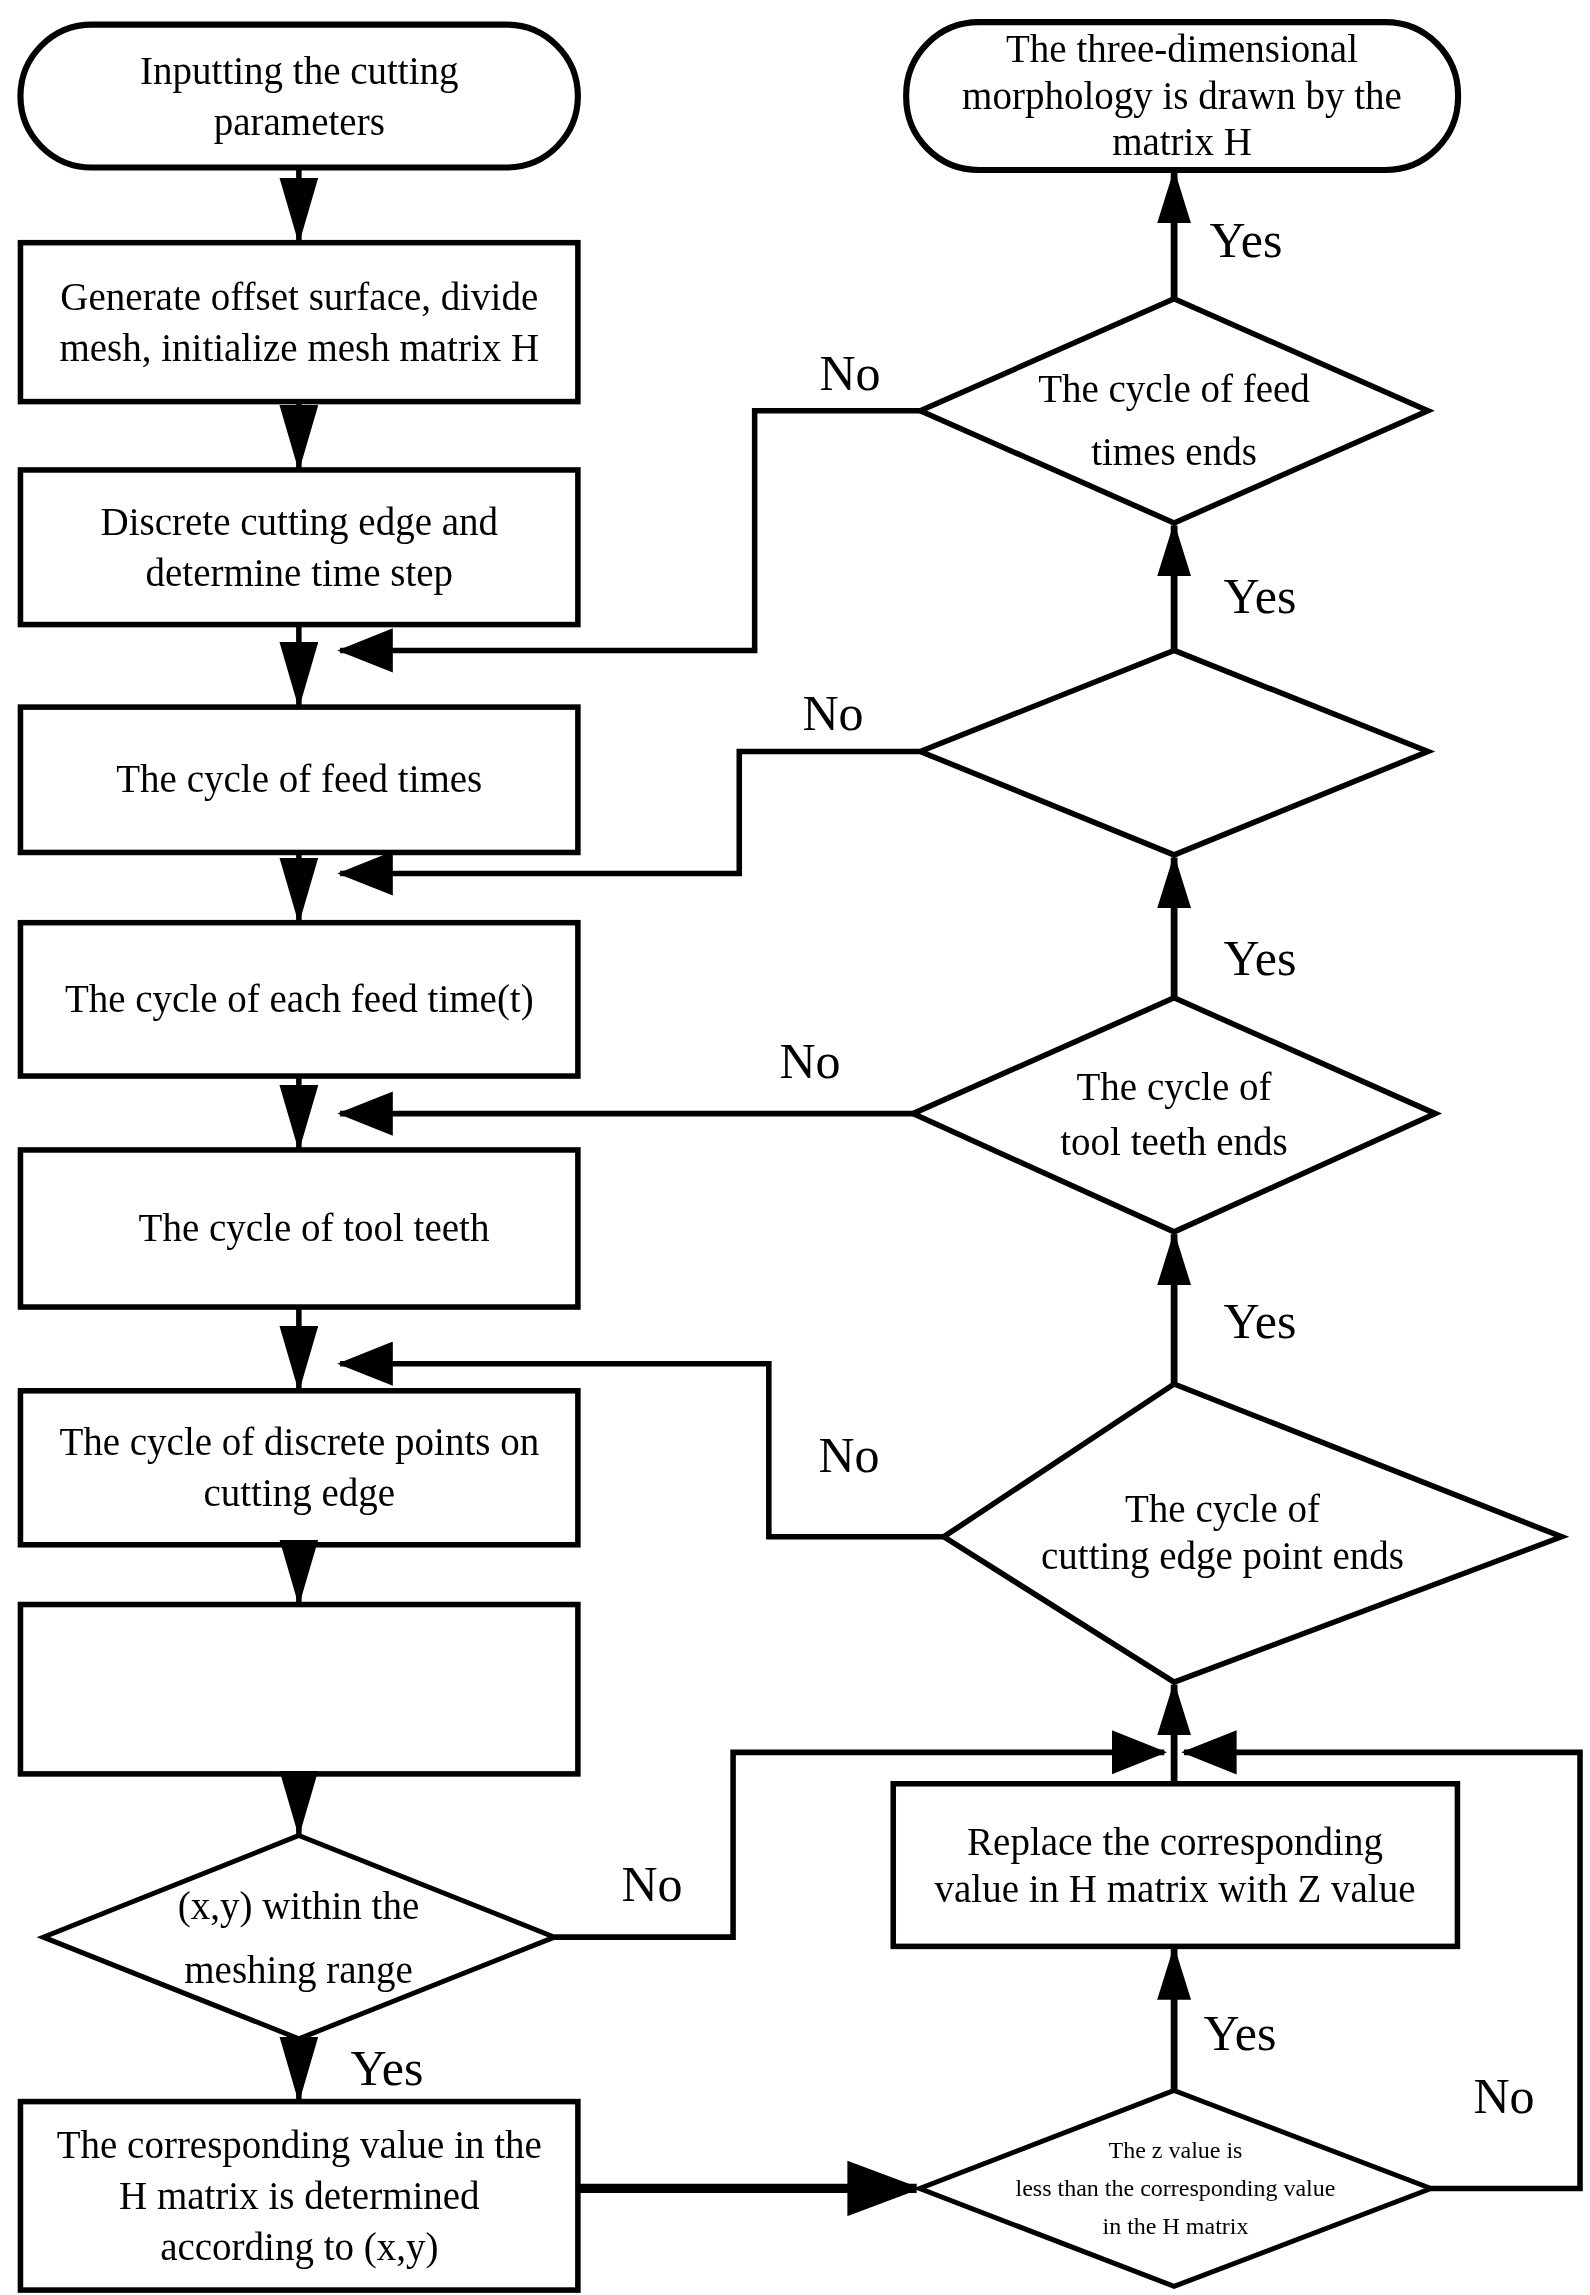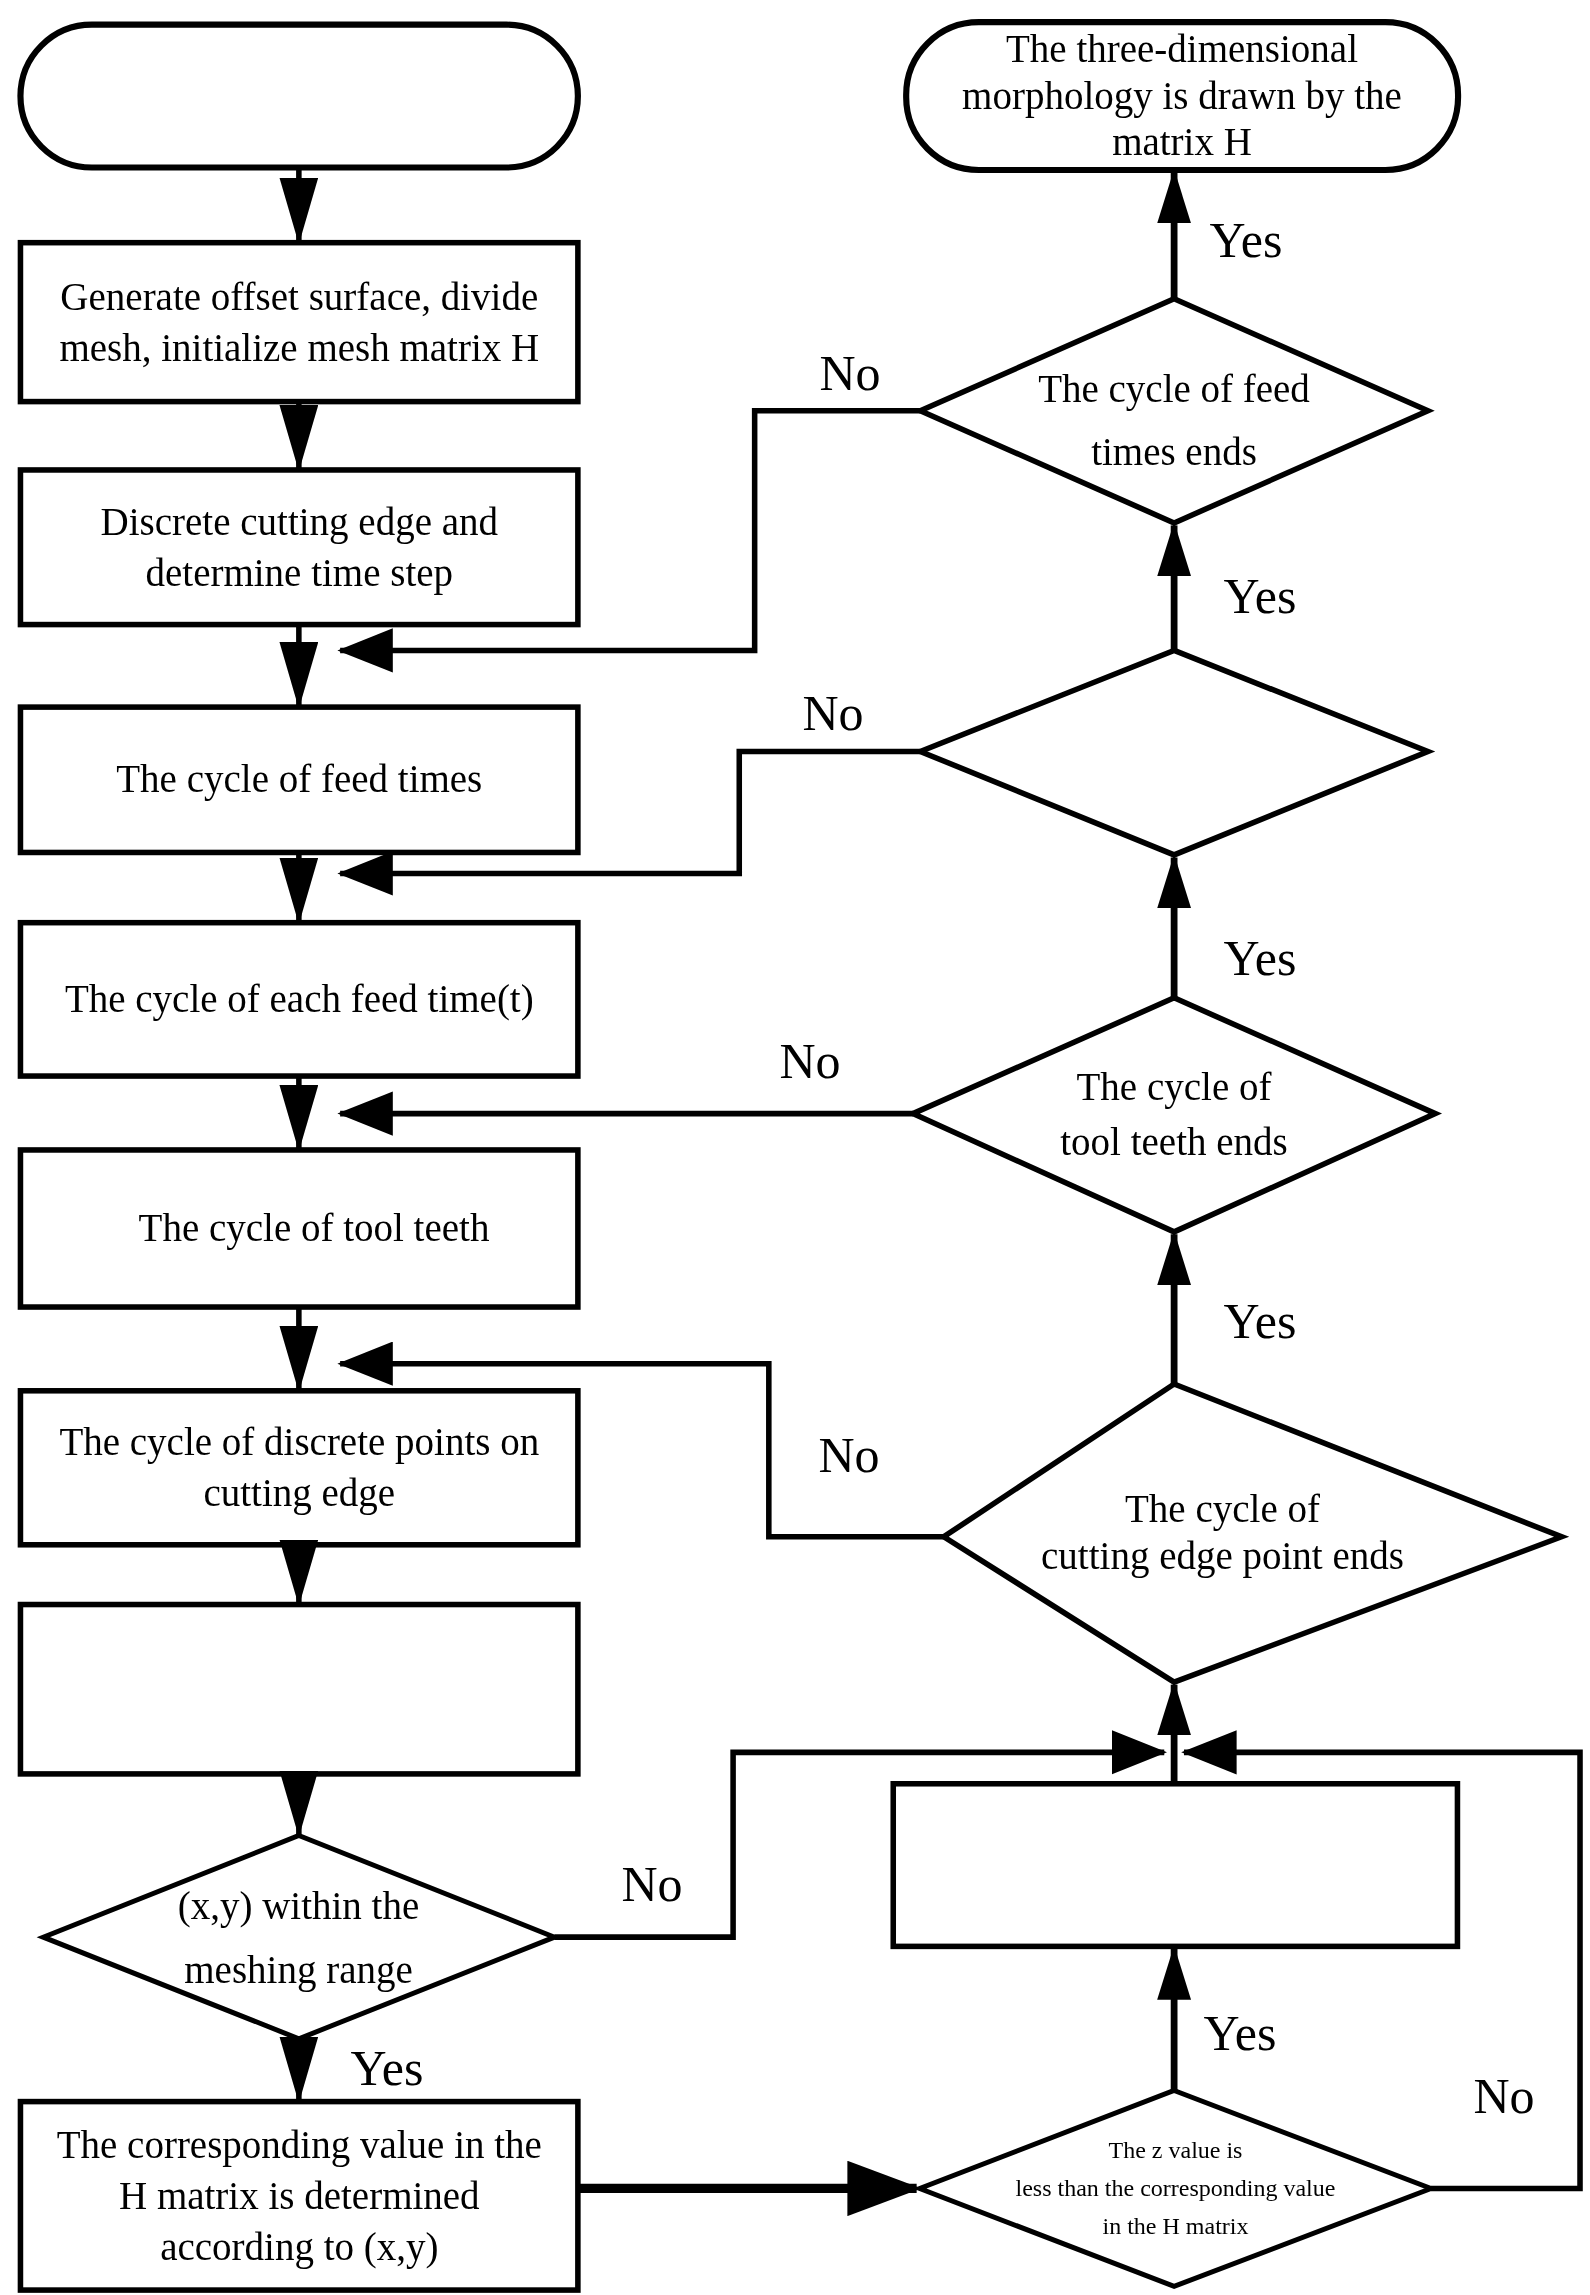--- a/index.html
+++ b/index.html
@@ -101,20 +101,22 @@
       <path d="M1494,667 L1225,667 L1225,1056 L552,1056" stroke-width="9" marker-end="url(#ah-merge)"></path>
       <path d="M1494,1220 L1200,1220 L1200,1418 L552,1418" stroke-width="9" marker-end="url(#ah-merge)"></path>
       <path d="M1482,1808 L552,1808" stroke-width="9" marker-end="url(#ah-merge)"></path>
       <path d="M1532,2495 L1248,2495 L1248,2214 L552,2214" stroke-width="9" marker-end="url(#ah-merge)"></path>
 
       <path d="M900,3145 L1190,3145 L1190,2845 L1890,2845" stroke-width="9" marker-end="url(#ah-merge)"></path>
       <path d="M2323,3553 L2565,3553 L2565,2845 L1922,2845" stroke-width="9" marker-end="url(#ah-merge)"></path>
     </g>
   </svg>
 
+  <div class="nlabel" style="left:20.3px;top:25px;width:558px;height:143px;">Inputting the cutting
+parameters</div>
 
   <div class="nlabel" style="left:20.3px;top:243px;width:558px;height:159px;">Generate offset surface, divide
 mesh, initialize mesh matrix H</div>
 
   <div class="nlabel" style="left:20.3px;top:470px;width:558px;height:155px;">Discrete cutting edge and
 determine time step</div>
 
   <div class="nlabel" style="left:20.3px;top:707px;width:558px;height:145px;">The cycle of feed times</div>
 
   <div class="nlabel" style="left:20.3px;top:923px;width:558px;height:153px;">The cycle of each feed time(t)</div>
@@ -139,20 +141,22 @@
   <div class="nlabel lh-wide" style="left:920px;top:308px;width:508px;height:224px;">The cycle of feed
 times ends</div>
 
 
   <div class="nlabel lh-mid" style="left:913px;top:998px;width:522px;height:234px;">The cycle of
 tool teeth ends</div>
 
   <div class="nlabel lh-tight" style="left:930px;top:1384px;width:585px;height:298px;">The cycle of
 cutting edge point ends</div>
 
+  <div class="nlabel lh-tight" style="left:893px;top:1784px;width:564px;height:163px;">Replace the corresponding
+value in H matrix with Z value</div>
 
   <div class="nlabel small" style="left:920px;top:2091px;width:511px;height:196px;">The z value is
 less than the corresponding value
 in the H matrix</div>
 
   <div class="edge-label" style="left:1246px;top:240px;">Yes</div>
   <div class="edge-label" style="left:1260px;top:596px;">Yes</div>
   <div class="edge-label" style="left:1260px;top:958px;">Yes</div>
   <div class="edge-label" style="left:1260px;top:1321px;">Yes</div>
   <div class="edge-label" style="left:1240px;top:2033px;">Yes</div>

